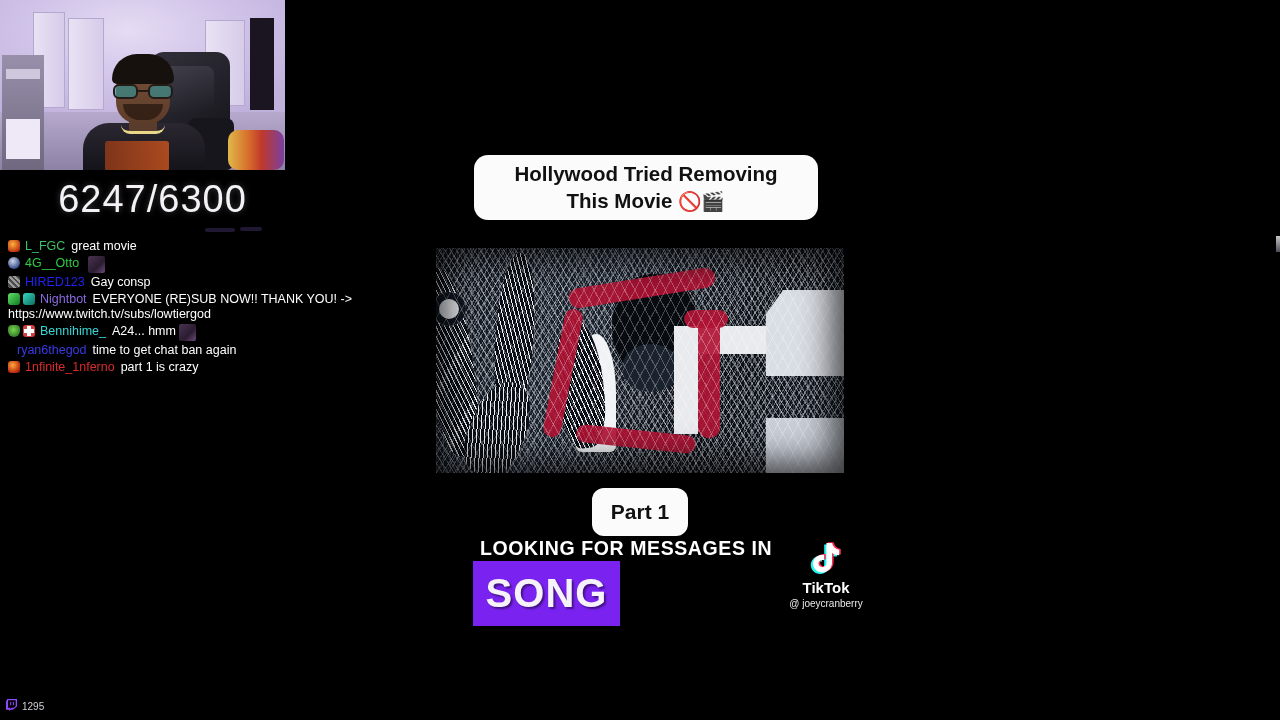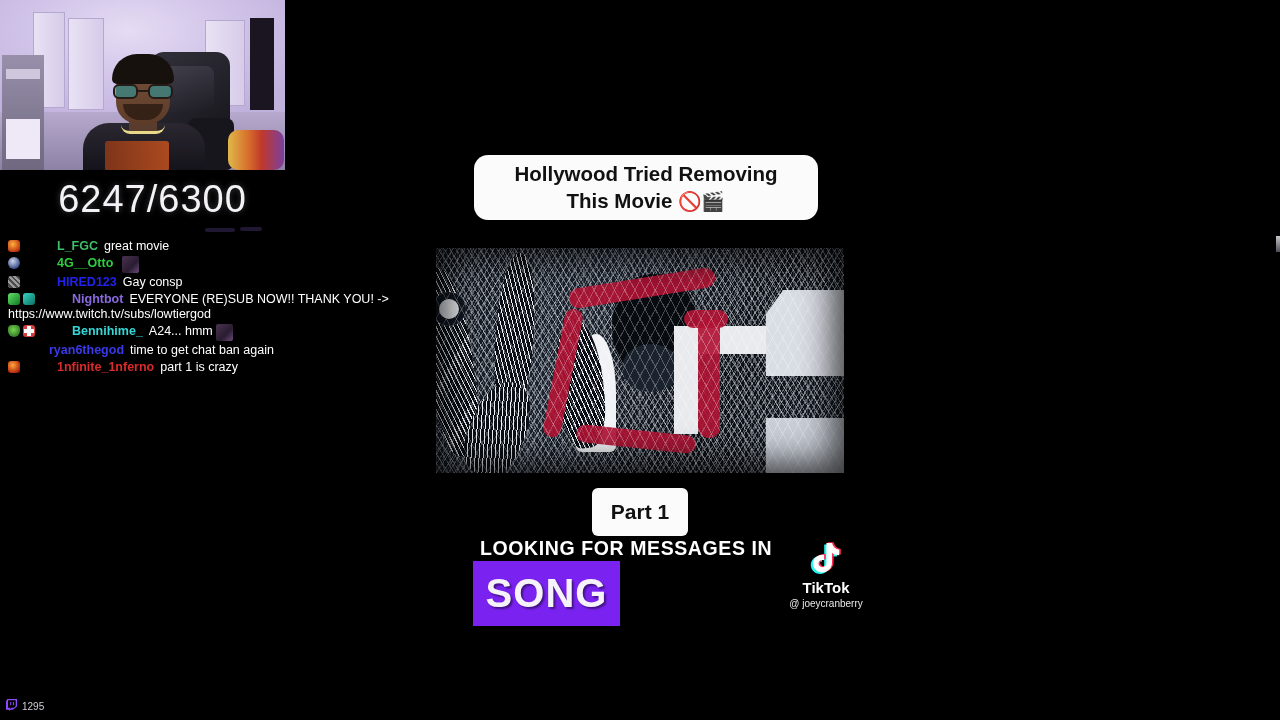--- a/index.html
+++ b/index.html
@@ -73,21 +73,21 @@
   .b-sub-gray{background:repeating-linear-gradient(45deg,#9a9a9a 0 2px,#4a4a4a 2px 4px);}
   .b-gem-pink{background:linear-gradient(135deg,#ff4fd2,#b0108a);}
   .b-dark{background:radial-gradient(circle at 50% 30%,#5f7a9b,#141820 75%);}
   .b-green{background:linear-gradient(135deg,#63e06a,#0f7a22);}
   .b-teal{background:linear-gradient(135deg,#36d6c0,#0c6f62);}
   .b-leaf{background:radial-gradient(circle at 45% 40%,#77d64f,#1c5a18);border-radius:4px 4px 6px 6px;}
   .b-red-cross{background:#d43f3f;position:relative;}
   .b-red-cross:after{content:"";position:absolute;left:4px;top:1px;width:4px;height:10px;background:#fff;}
   .b-red-cross:before{content:"";position:absolute;left:1px;top:4px;width:10px;height:4px;background:#fff;}
   .b-sub-red{background:radial-gradient(circle at 40% 35%,#ffa83d,#b82c0d 70%,#5a1403);}
-  .uname{ font-weight:bold; margin-right:6px; white-space:nowrap;margin-left:32px;}
+  .uname{ font-weight:normal; margin-right:6px; white-space:nowrap;}
   .msg{ color:#ffffff; word-break:break-word; }
   .chat-cont{ width:100%; padding-left:0; color:#fff; font-size:12.5px; line-height:15px;}
   .emote{ display:inline-block; width:17px; height:17px; vertical-align:-4px; margin-left:3px;
     background:linear-gradient(135deg,#4a3352,#2a1c30 60%,#6b4a7a); border-radius:2px;}
 
   
   #video-stage{ position:absolute; left:436px; top:0; width:408px; height:720px; }
   #caption-bubble{
     position:absolute; left:38px; top:155px; width:344px; height:65px;
     background:#fbfbfb; border-radius:14px; display:flex; align-items:center;
@@ -134,21 +134,21 @@
   .bd2{left:186px;top:96px;width:58px;height:48px;border-radius:50%;background:#1a222e;}
   .bill-mesh{ position:absolute; inset:0;
     background:
       repeating-linear-gradient(62deg, rgba(245,248,252,.5) 0 1px, rgba(0,0,0,0) 1px 9px),
       repeating-linear-gradient(-62deg, rgba(245,248,252,.45) 0 1px, rgba(0,0,0,0) 1px 9px);
     mix-blend-mode:screen; opacity:.55;}
   .bill-vig{position:absolute;inset:0;box-shadow:inset 0 0 34px 10px rgba(0,0,0,.75);}
 
   #part-bubble{
     position:absolute; left:156px; top:488px; width:96px; height:48px;
-    background:#fbfbfb; border-radius:6px; color:#111;
+    background:#fbfbfb; border-radius:12px; color:#111;
     display:flex; align-items:center; justify-content:center;
     font-size:21px; font-weight:600;
   }
   #headline{
     position:absolute; left:44px; top:537px; width:330px;
     font-size:19.5px; font-weight:900; letter-spacing:.6px; color:#fff;
     text-shadow:1px 1px 0 rgba(0,0,0,.9); white-space:nowrap;
   }
   #song-box{
     position:absolute; left:37px; top:561px; width:147px; height:65px;

